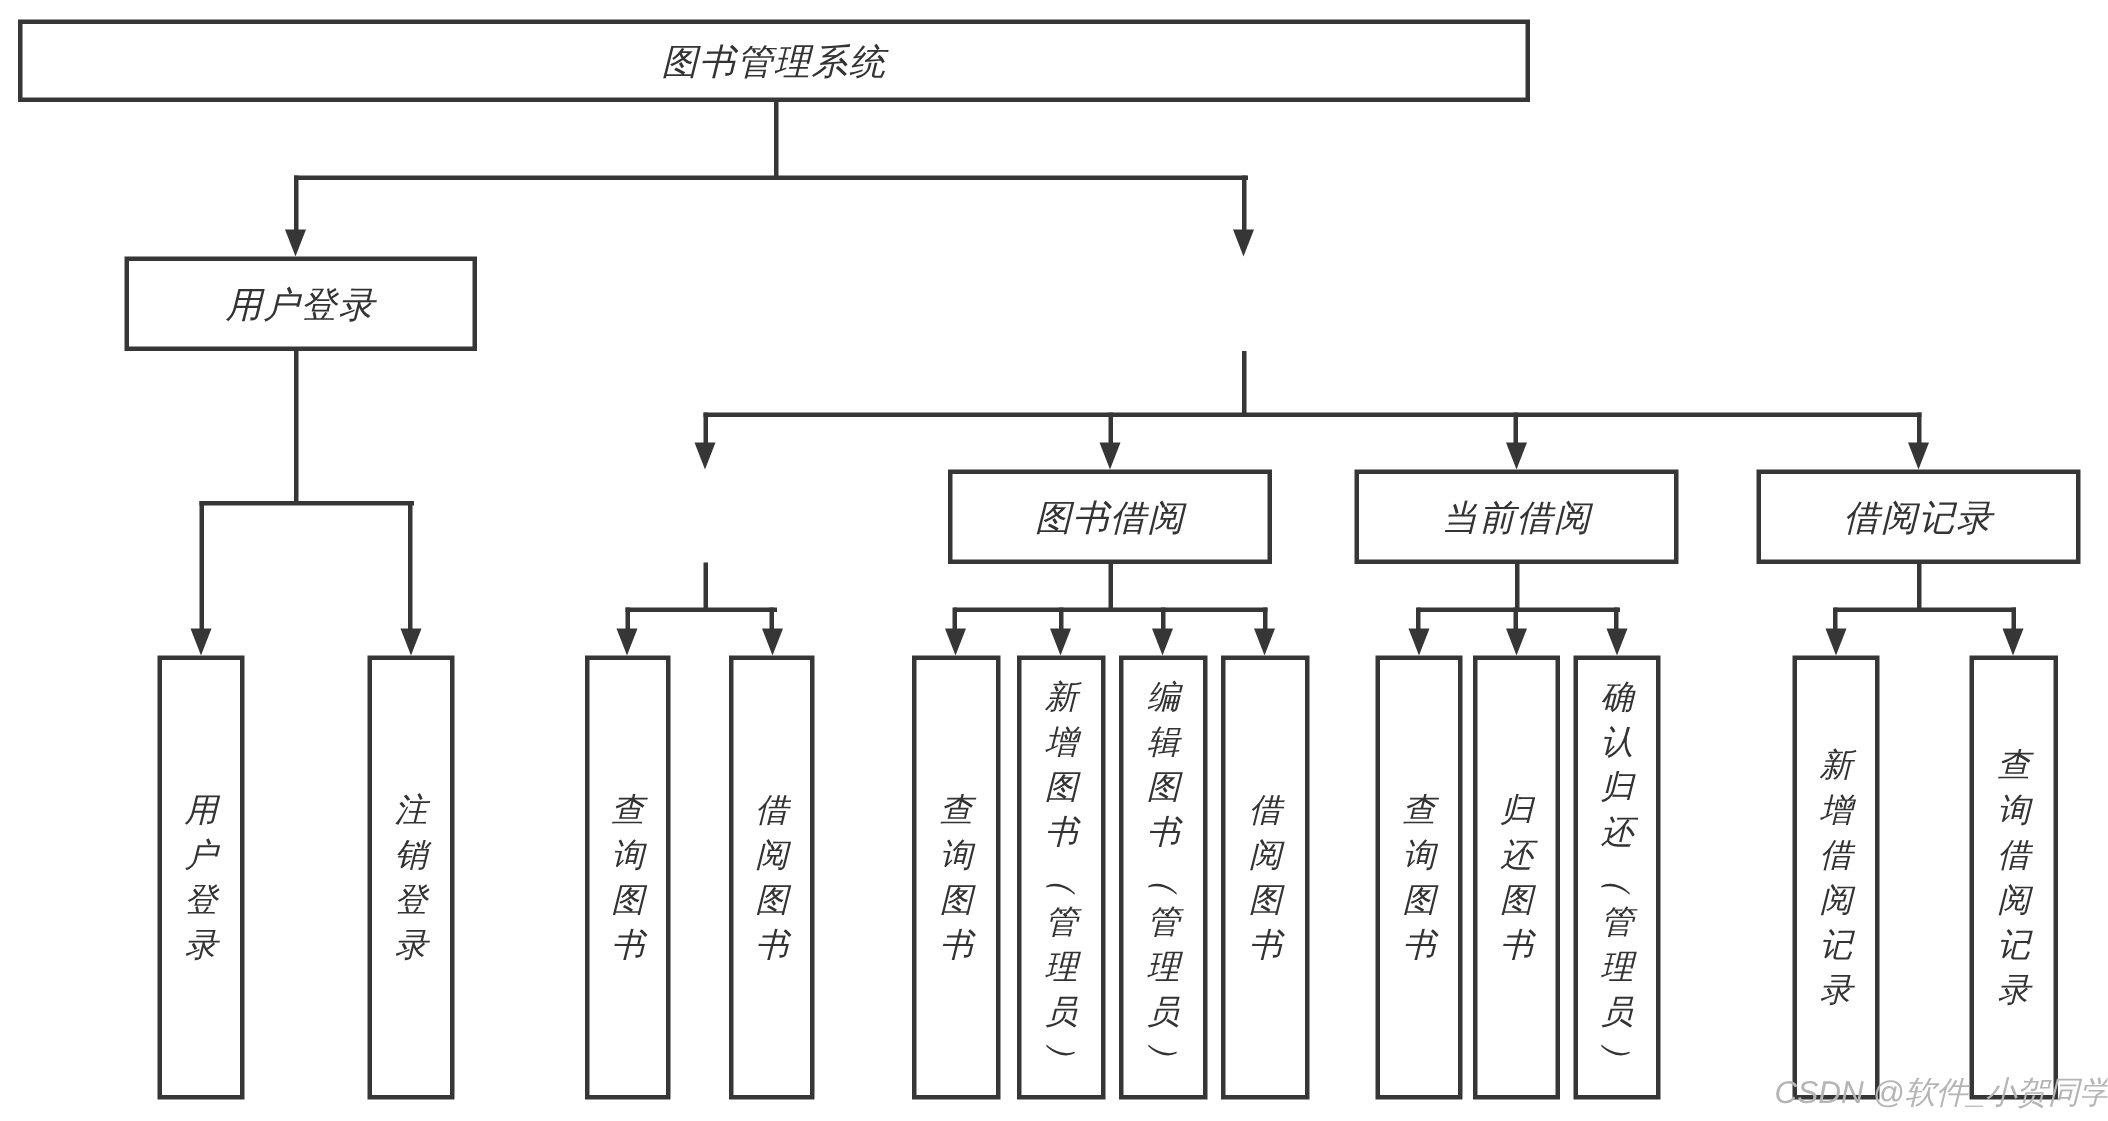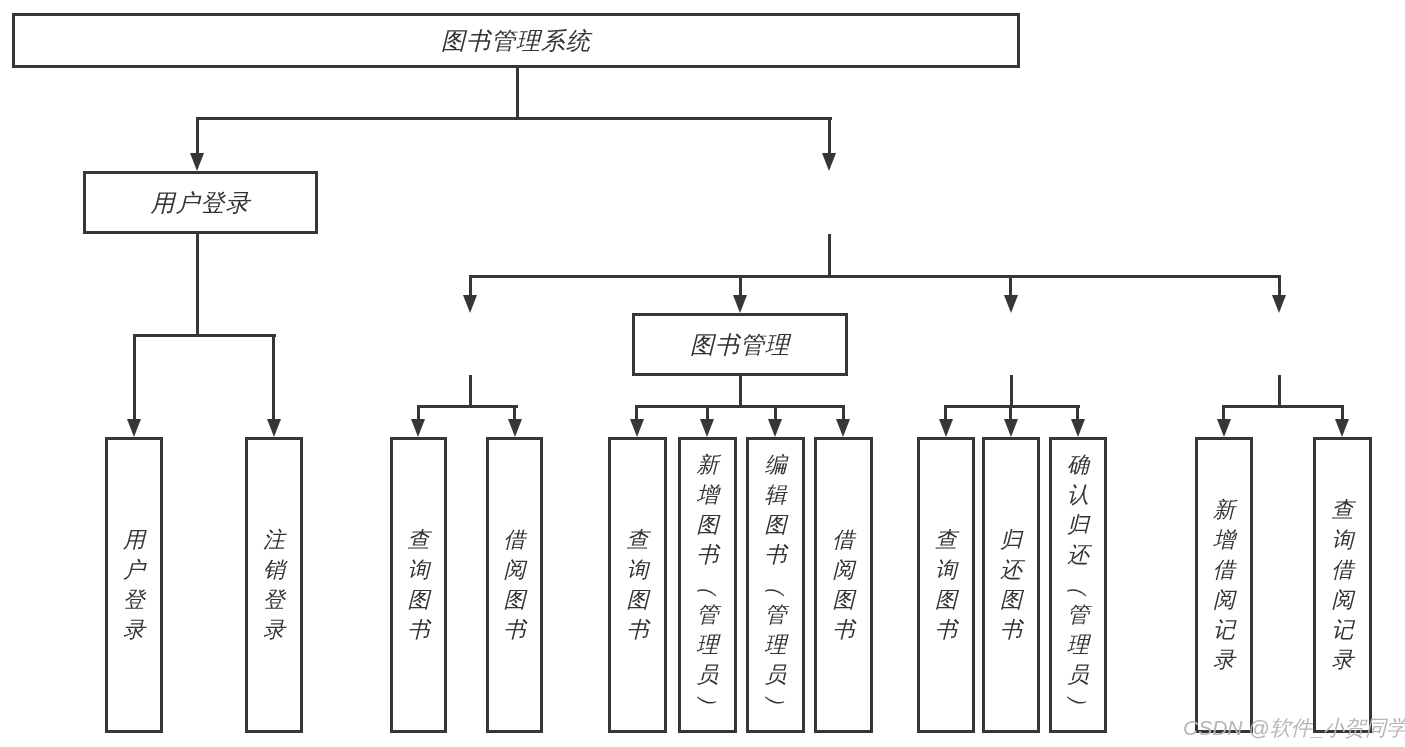--- a/index.html
+++ b/index.html
@@ -115,21 +115,27 @@
 
   <div class="hbox" style="left:12px;top:13px;width:1008px;height:55px">
     <span>图书管理系统</span>
   </div>
 
   <div class="hbox" style="left:83px;top:171px;width:235px;height:63px">
     <span>用户登录</span>
   </div>
 
   <div class="hbox" style="left:632px;top:313px;width:216px;height:63px">
-    <span>图书管理</span>
+    <span>图书借阅</span>
+  </div>
+  <div class="hbox" style="left:903px;top:313px;width:216px;height:63px">
+    <span>当前借阅</span>
+  </div>
+  <div class="hbox" style="left:1171px;top:313px;width:216px;height:63px">
+    <span>借阅记录</span>
   </div>
 
   <div class="vbox" style="left:105px;width:58px">
     <span class="vtext">
         <span class="vchar">用</span>
         <span class="vchar">户</span>
         <span class="vchar">登</span>
         <span class="vchar">录</span>
       </span>
   </div>

